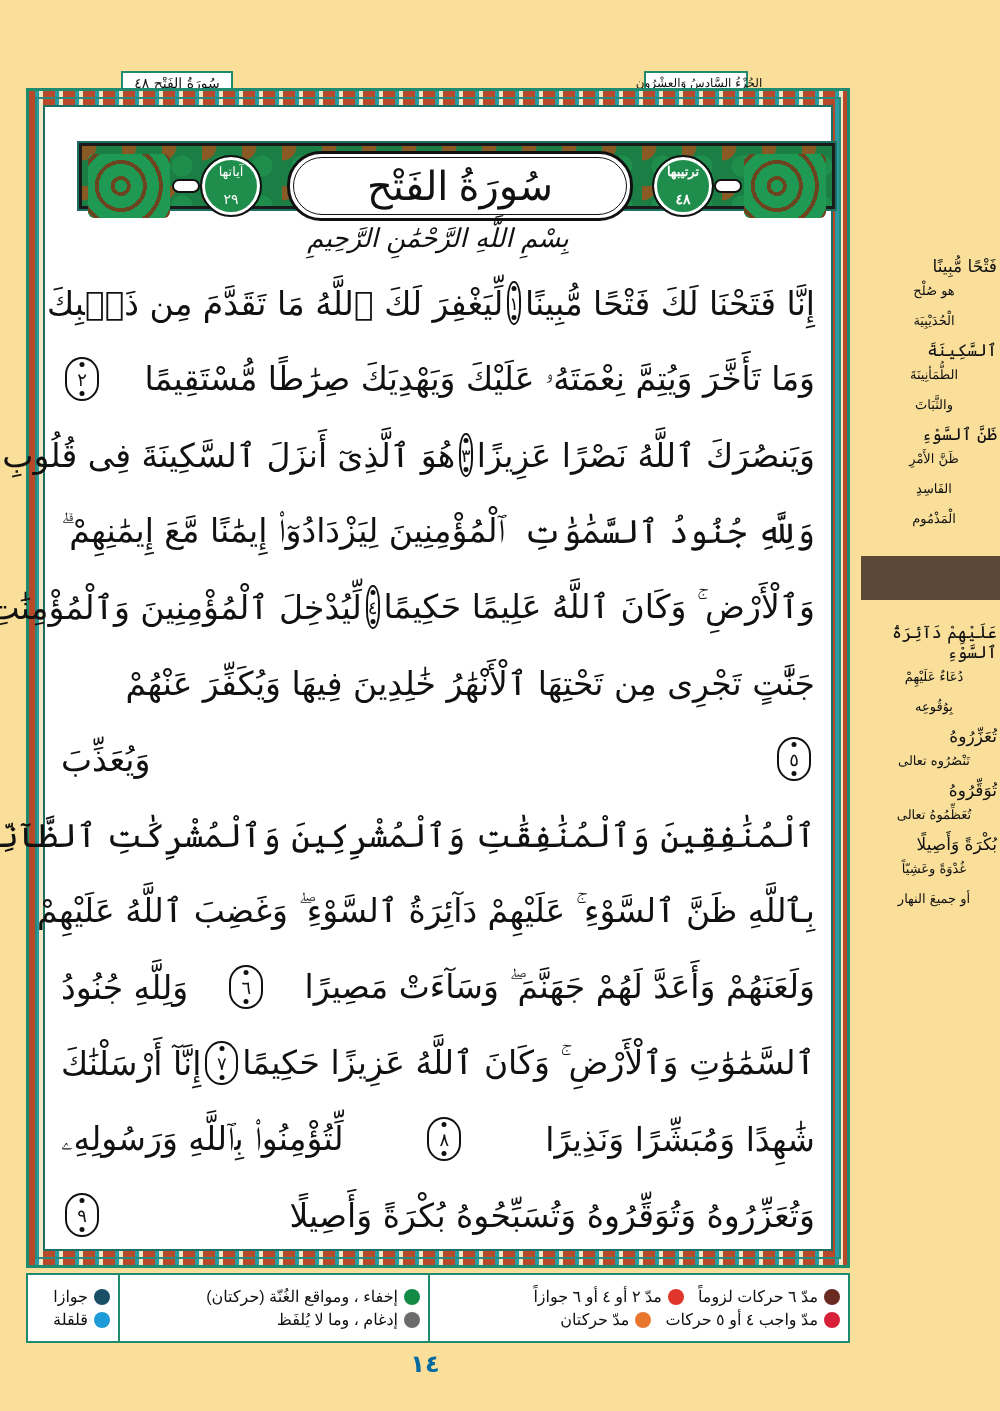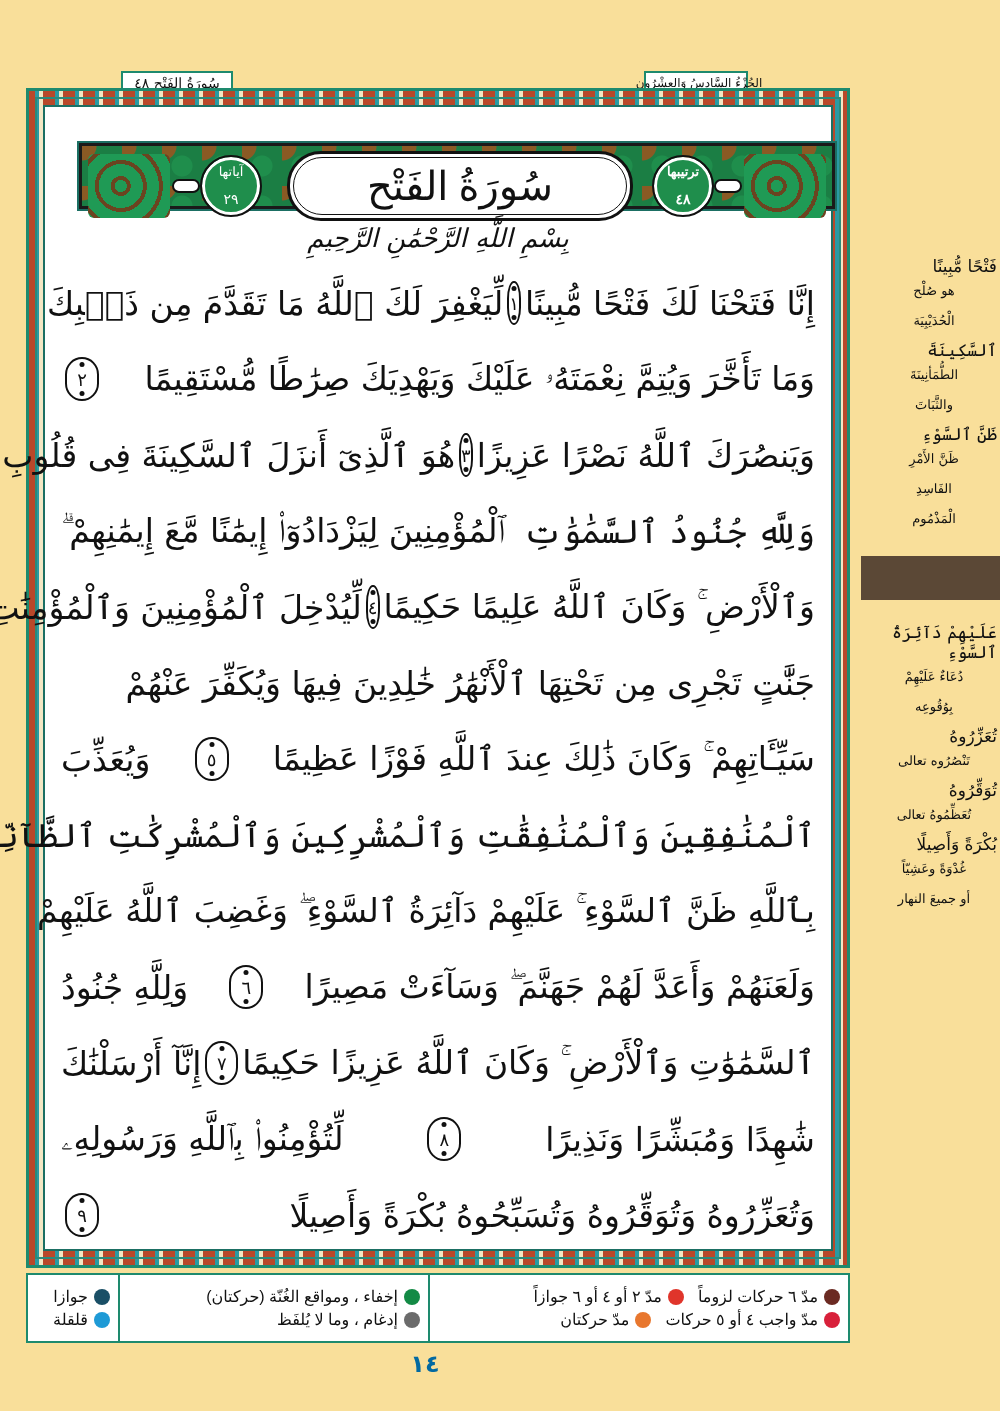--- a/index.html
+++ b/index.html
@@ -278,21 +278,20 @@
       </div>
       <div class="verse-line">
         <span class="seg">وَٱلْأَرْضِ ۚ وَكَانَ ٱللَّهُ عَلِيمًا حَكِيمًا</span>
         <span class="ayah-marker">٤</span>
         <span class="seg">لِّيُدْخِلَ ٱلْمُؤْمِنِينَ وَٱلْمُؤْمِنَٰتِ</span>
       </div>
       <div class="verse-line">
         <span class="seg">جَنَّٰتٍ تَجْرِى مِن تَحْتِهَا ٱلْأَنْهَٰرُ خَٰلِدِينَ فِيهَا وَيُكَفِّرَ عَنْهُمْ</span>
       </div>
       <div class="verse-line">
-        <span class="seg">سَيِّـَٔاتِهِمْ ۚ وَكَانَ ذَٰلِكَ عِندَ ٱللَّهِ فَوْزًا عَظِيمًا</span>
         <span class="ayah-marker">٥</span>
         <span class="seg">وَيُعَذِّبَ</span>
       </div>
       <div class="verse-line">
         <span class="seg">ٱلْمُنَٰفِقِينَ وَٱلْمُنَٰفِقَٰتِ وَٱلْمُشْرِكِينَ وَٱلْمُشْرِكَٰتِ ٱلظَّآنِّينَ</span>
       </div>
       <div class="verse-line">
         <span class="seg">بِٱللَّهِ ظَنَّ ٱلسَّوْءِ ۚ عَلَيْهِمْ دَآئِرَةُ ٱلسَّوْءِ ۖ وَغَضِبَ ٱللَّهُ عَلَيْهِمْ</span>
       </div>
       <div class="verse-line">

